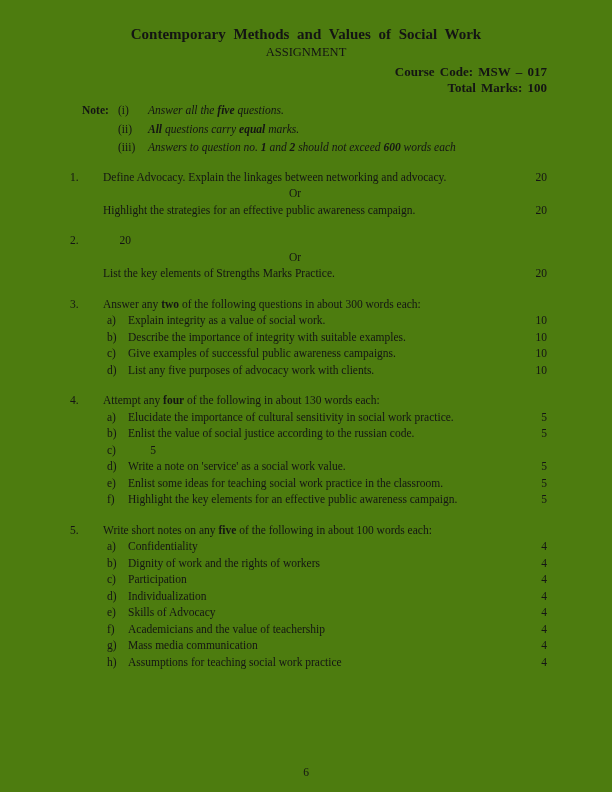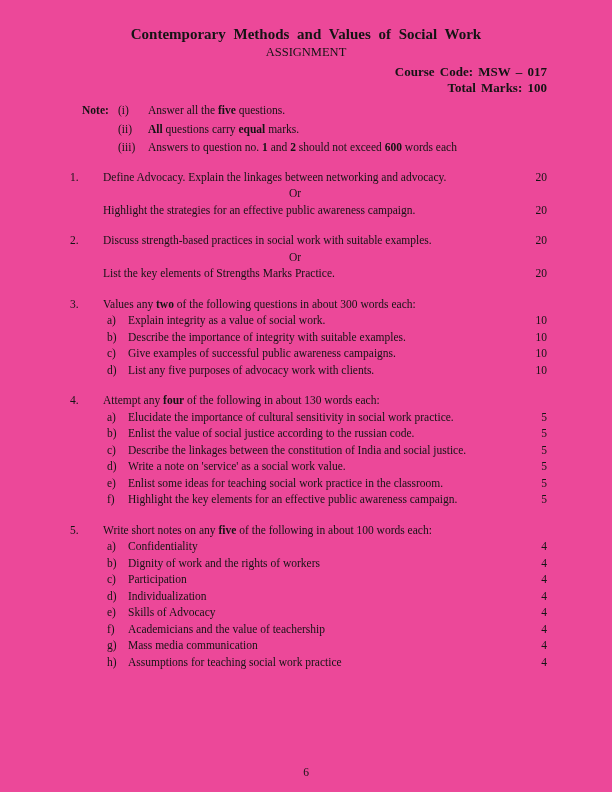--- a/index.html
+++ b/index.html
@@ -4,21 +4,21 @@
 <style>
   html, body {
     margin: 0;
     padding: 0;
     background: #ffffff;
   }
   .page {
     position: relative;
     width: 612px;
     height: 792px;
-    background: #ec4899;
+    background: #4d7c0f;
     color: #141414;
     font-family: "Liberation Serif", "DejaVu Serif", serif;
     font-size: 11.5px;
     overflow: hidden;
   }
   .title {
     padding-top: 25px;
     text-align: center;
     font-weight: bold;
     font-size: 15px;
@@ -53,20 +53,21 @@
   }
   .note-label {
     flex: 0 0 36px;
     font-weight: bold;
   }
   .note-marker {
     flex: 0 0 30px;
   }
   .note-text {
     flex: 1;
+    font-style: italic;
   }
   .questions {
     margin-top: 14px;
     padding-left: 70px;
     padding-right: 65px;
   }
   .q-block {
     margin-bottom: 14px;
   }
   .q-row {
@@ -147,35 +148,34 @@
       <div class="q-row">
         <span class="q-num"></span>
         <span class="q-text">Highlight the strategies for an effective public awareness campaign.</span>
         <span class="q-marks">20</span>
       </div>
     </div>
 
     <div class="q-block">
       <div class="q-row">
         <span class="q-num">2.</span>
-        <span class="q-text">Discuss strength-based practices in social work with suitable examples.</span>
         <span class="q-marks">20</span>
       </div>
       <div class="or-row">Or</div>
       <div class="q-row">
         <span class="q-num"></span>
         <span class="q-text">List the key elements of Strengths Marks Practice.</span>
         <span class="q-marks">20</span>
       </div>
     </div>
 
     <div class="q-block">
       <div class="q-row">
         <span class="q-num">3.</span>
-        <span class="q-text"><span>Values any </span><b>two</b><span> of the following questions in about 300 words each:</span></span>
+        <span class="q-text"><span>Answer any </span><b>two</b><span> of the following questions in about 300 words each:</span></span>
         <span class="q-marks"></span>
       </div>
       <div class="q-row">
         <span class="q-num"></span>
         <span class="sub-marker">a)</span>
         <span class="q-text">Explain integrity as a value of social work.</span>
         <span class="q-marks">10</span>
       </div>
       <div class="q-row">
         <span class="q-num"></span>
@@ -211,21 +211,20 @@
       </div>
       <div class="q-row">
         <span class="q-num"></span>
         <span class="sub-marker">b)</span>
         <span class="q-text">Enlist the value of social justice according to the russian code.</span>
         <span class="q-marks">5</span>
       </div>
       <div class="q-row">
         <span class="q-num"></span>
         <span class="sub-marker">c)</span>
-        <span class="q-text">Describe the linkages between the constitution of India and social justice.</span>
         <span class="q-marks">5</span>
       </div>
       <div class="q-row">
         <span class="q-num"></span>
         <span class="sub-marker">d)</span>
         <span class="q-text">Write a note on 'service' as a social work value.</span>
         <span class="q-marks">5</span>
       </div>
       <div class="q-row">
         <span class="q-num"></span>

